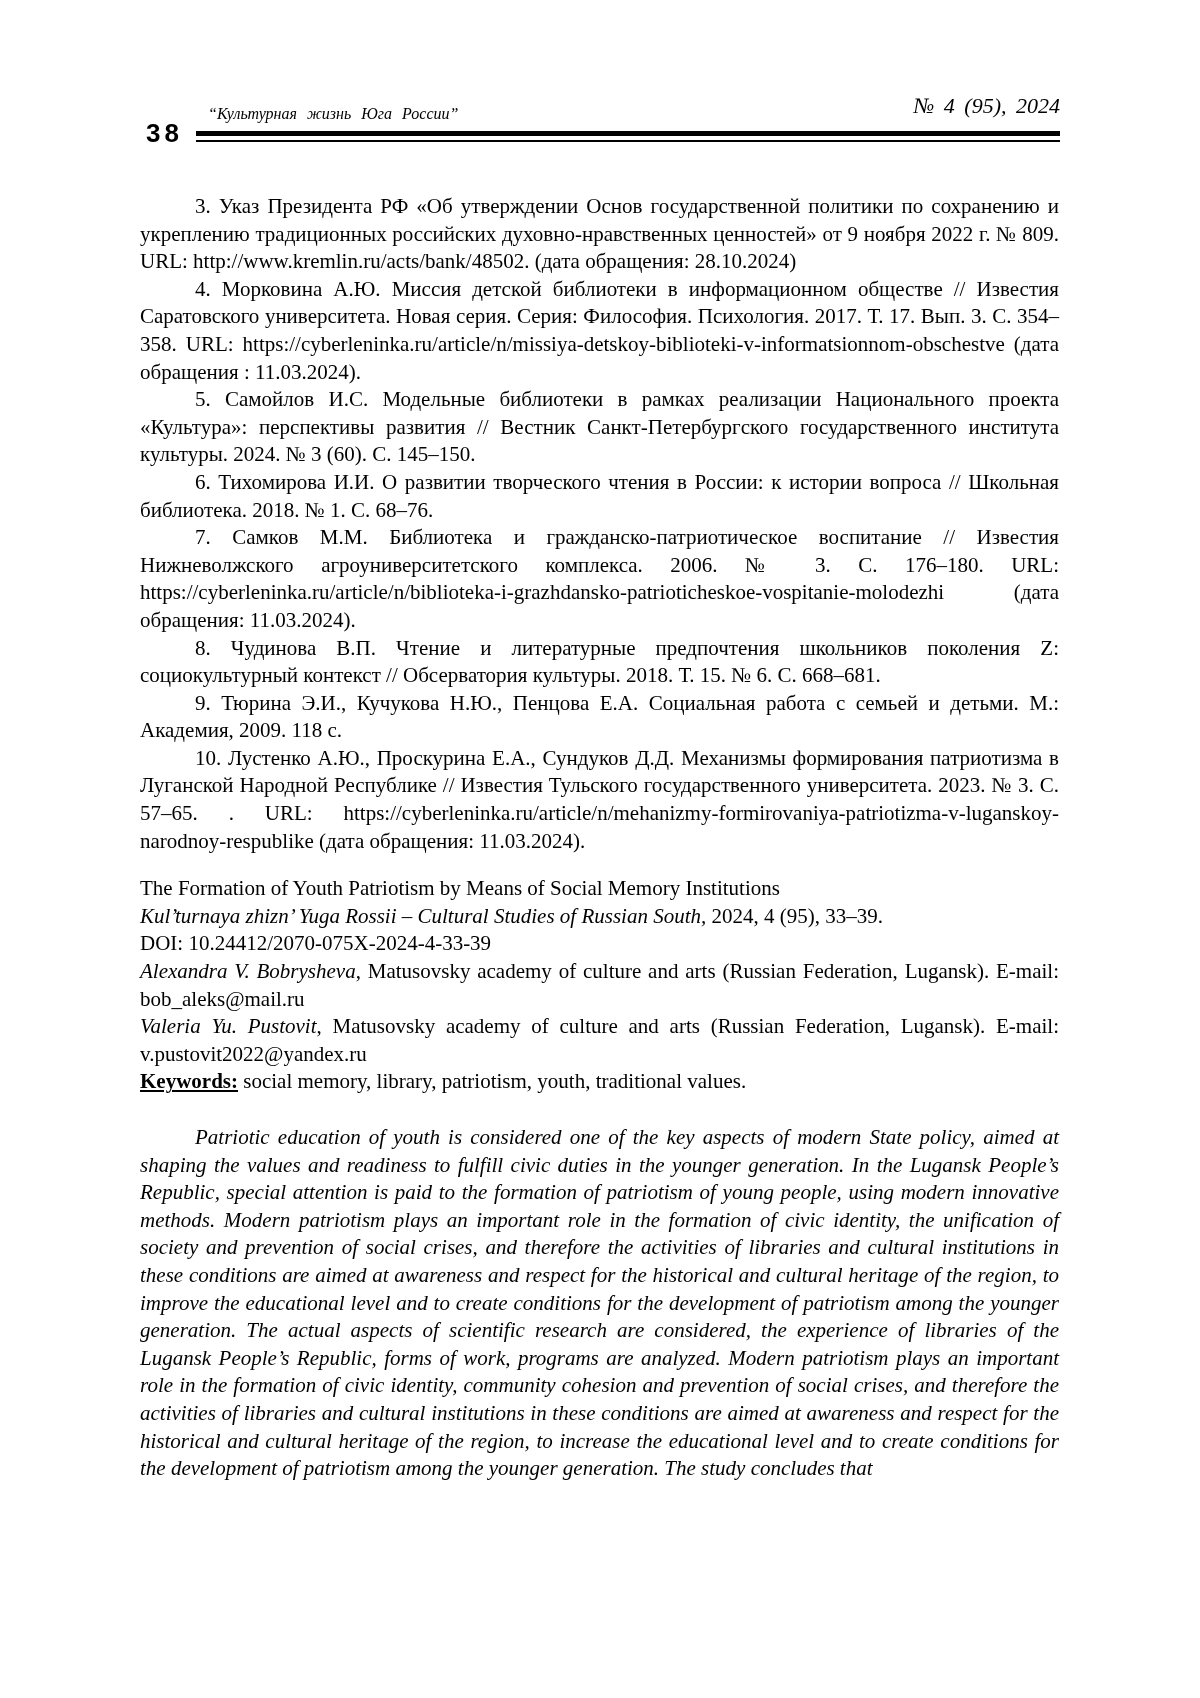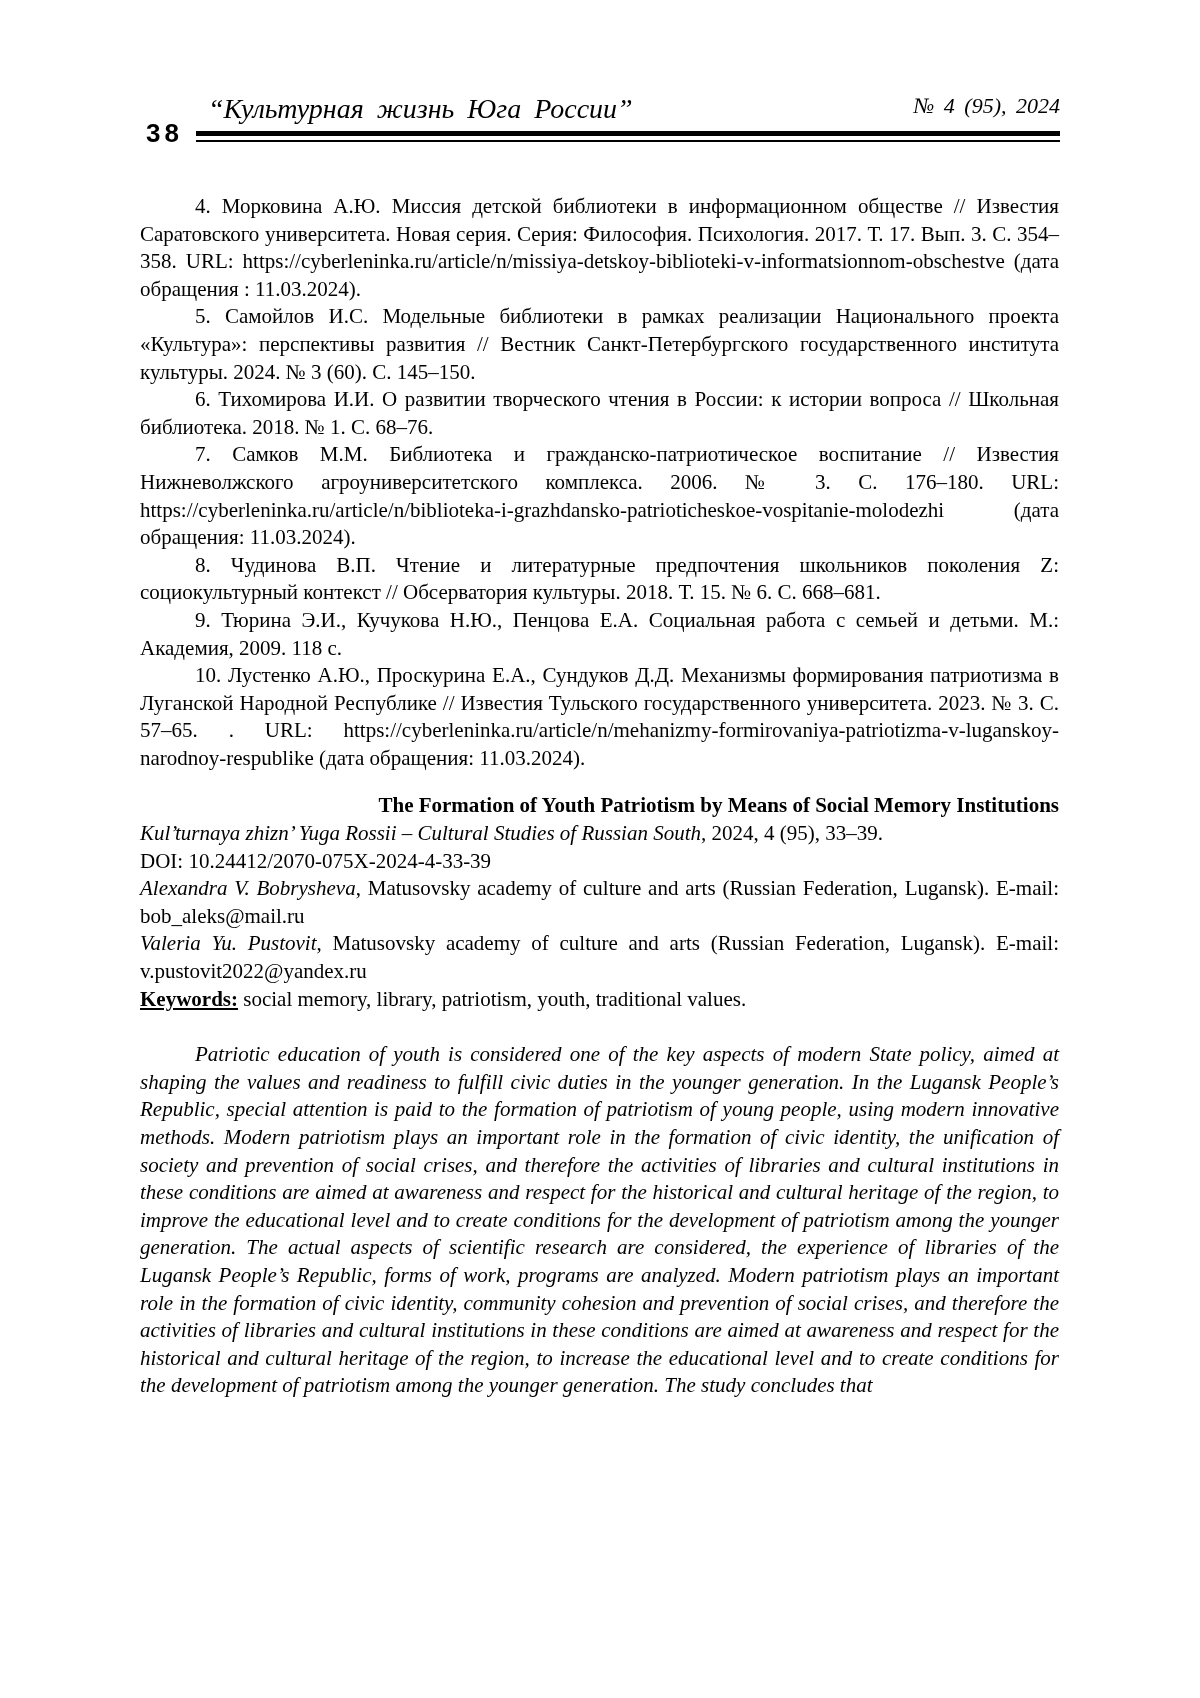--- a/index.html
+++ b/index.html
@@ -19,23 +19,23 @@
     left: 146px;
     top: 118px;
     font-family: "Liberation Sans", sans-serif;
     font-weight: bold;
     font-size: 26px;
     letter-spacing: 4px;
   }
   .journal-title {
     position: absolute;
     left: 208px;
-    top: 93px;
+    top: 105px;
     font-style: italic;
-    font-size: 28px;
+    font-size: 16px;
     white-space: nowrap;
     word-spacing: 6px;
   }
   .issue {
     position: absolute;
     right: 140px;
     top: 93px;
     font-style: italic;
     font-size: 22px;
     white-space: nowrap;
@@ -65,22 +65,22 @@
     width: 919px;
     font-size: 21px;
     line-height: 27.6px;
     text-align: justify;
     overflow-wrap: break-word;
   }
   .content p { margin: 0; }
   .ref { text-indent: 55px; }
   .en-title {
     margin-top: 20px !important;
-    text-align: right;
-    font-weight: bold;
+    text-align: left;
+    font-weight: normal;
     text-indent: 0;
   }
   .meta-line { text-indent: 0; }
   .italic { font-style: italic; }
   .bold { font-weight: bold; text-decoration: underline; }
   .abstract {
     margin-top: 28px !important;
     font-style: italic;
     text-indent: 55px;
   }
@@ -91,20 +91,21 @@
 <div class="page">
 
   <div class="page-num">38</div>
   <div class="journal-title">“Культурная жизнь Юга России”</div>
   <div class="issue">№ 4 (95), 2024</div>
   <div class="rule-thick"></div>
   <div class="rule-thin"></div>
 
   <div class="content">
 
+    <p class="ref">3. Указ Президента РФ «Об утверждении Основ государственной политики по сохранению и укреплению традиционных российских духовно-нравственных ценностей» от 9 ноября 2022 г. № 809. URL: http://www.kremlin.ru/acts/bank/48502. (дата обращения: 28.10.2024)</p>
     <p class="ref">4. Морковина А.Ю. Миссия детской библиотеки в информационном обществе // Известия Саратовского университета. Новая серия. Серия: Философия. Психология. 2017. Т. 17. Вып. 3. С. 354–358. URL: https://cyberleninka.ru/article/n/missiya-detskoy-biblioteki-v-informatsionnom-obschestve (дата обращения : 11.03.2024).</p>
     <p class="ref">5. Самойлов И.С. Модельные библиотеки в рамках реализации Национального проекта «Культура»: перспективы развития // Вестник Санкт-Петербургского государственного института культуры. 2024. № 3 (60). С. 145–150.</p>
     <p class="ref">6. Тихомирова И.И. О развитии творческого чтения в России: к истории вопроса // Школьная библиотека. 2018. № 1. С. 68–76.</p>
     <p class="ref">7. Самков М.М. Библиотека и гражданско-патриотическое воспитание // Известия Нижневолжского агроуниверситетского комплекса. 2006. № 3. С. 176–180. URL: https://cyberleninka.ru/article/n/biblioteka-i-grazhdansko-patrioticheskoe-vospitanie-molodezhi (дата обращения: 11.03.2024).</p>
     <p class="ref">8. Чудинова В.П. Чтение и литературные предпочтения школьников поколения Z: социокультурный контекст // Обсерватория культуры. 2018. Т. 15. № 6. С. 668–681.</p>
     <p class="ref">9. Тюрина Э.И., Кучукова Н.Ю., Пенцова Е.А. Социальная работа с семьей и детьми. М.: Академия, 2009. 118 с.</p>
     <p class="ref">10. Лустенко А.Ю., Проскурина Е.А., Сундуков Д.Д. Механизмы формирования патриотизма в Луганской Народной Республике // Известия Тульского государственного университета. 2023. № 3. С. 57–65. . URL: https://cyberleninka.ru/article/n/mehanizmy-formirovaniya-patriotizma-v-luganskoy-narodnoy-respublike (дата обращения: 11.03.2024).</p>
 
     <p class="en-title">The Formation of Youth Patriotism by Means of Social Memory Institutions</p>
 

